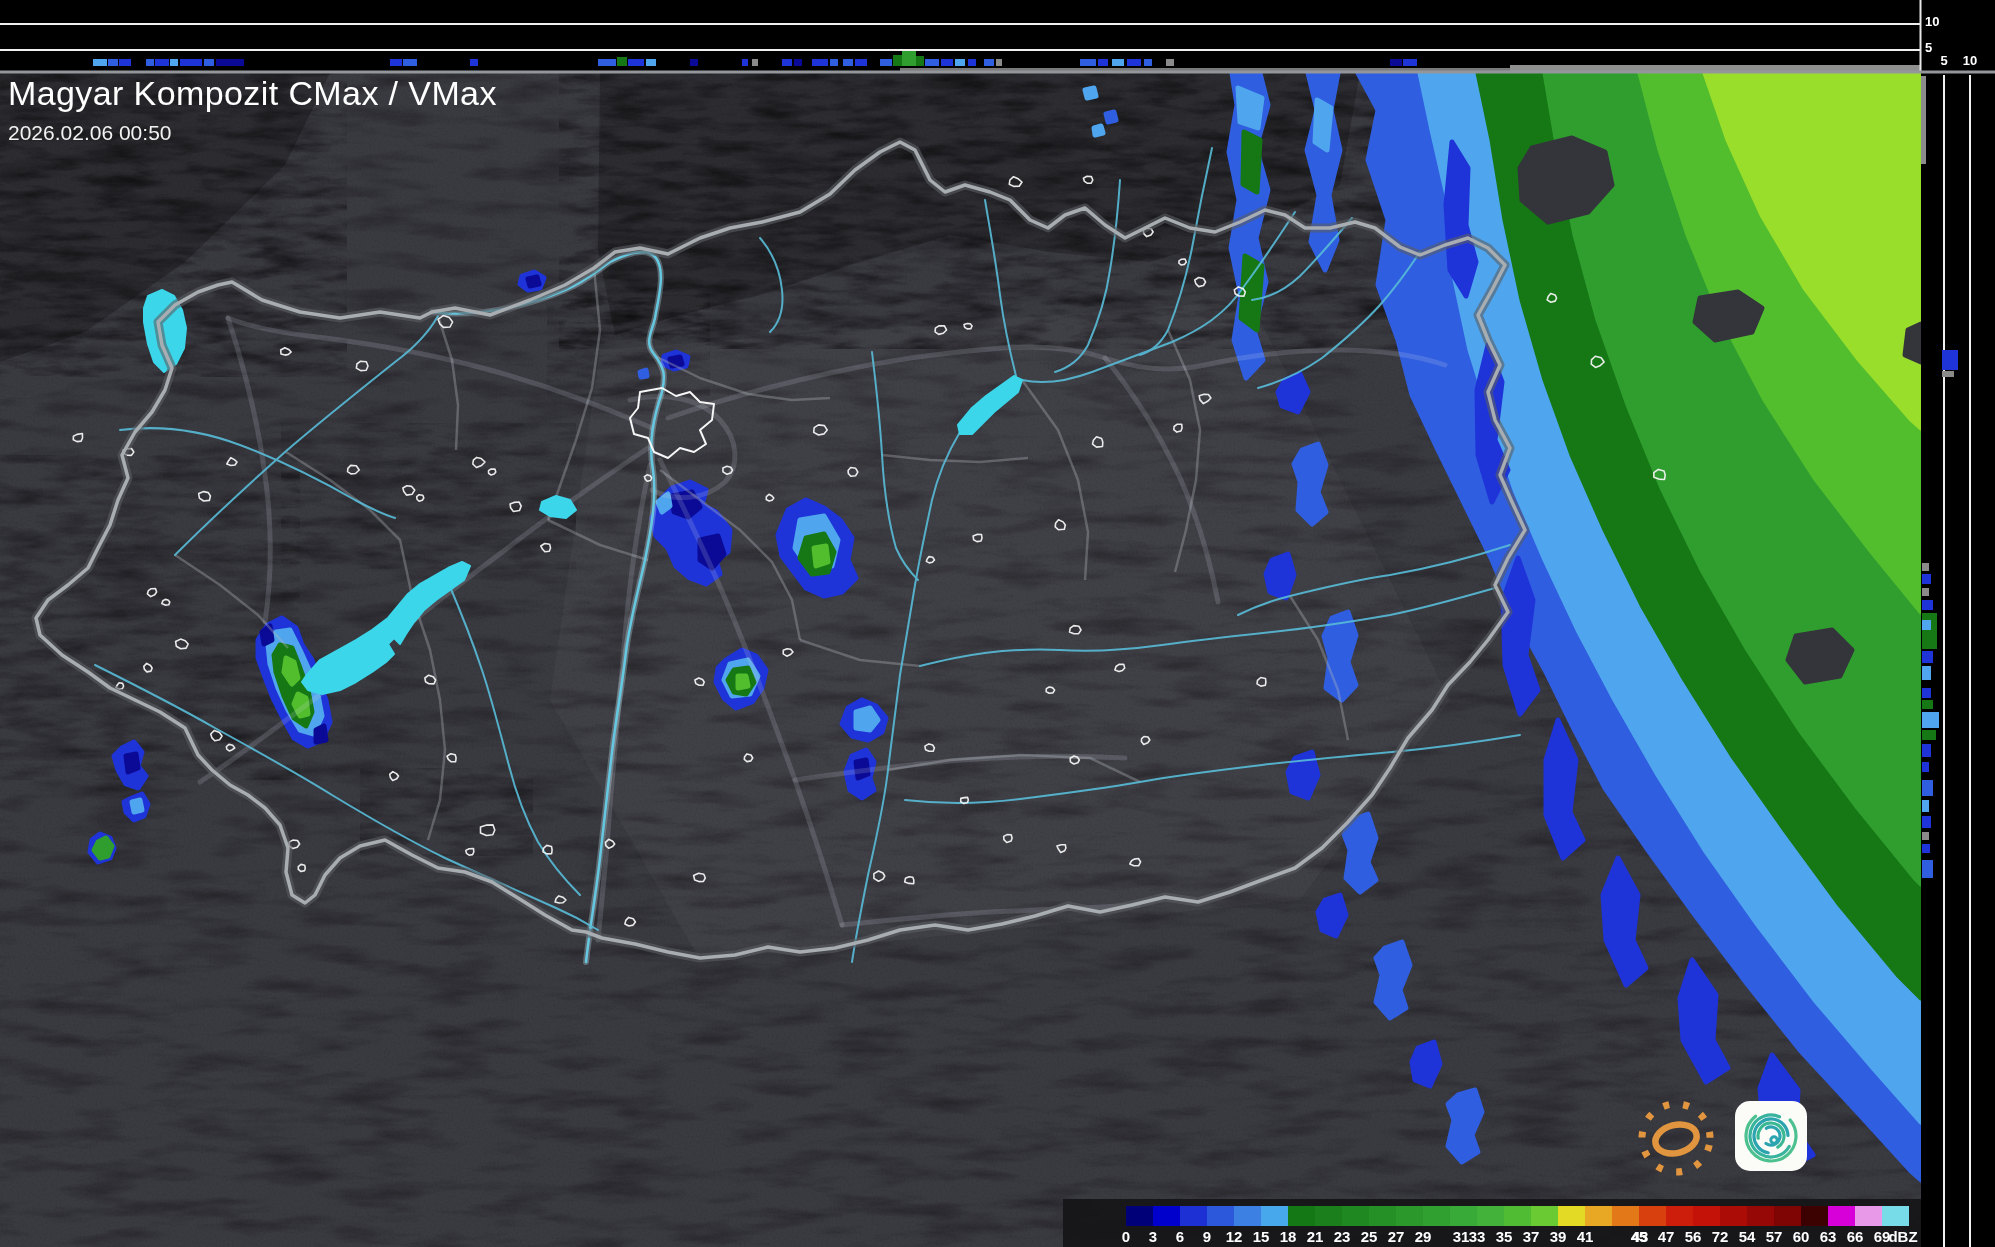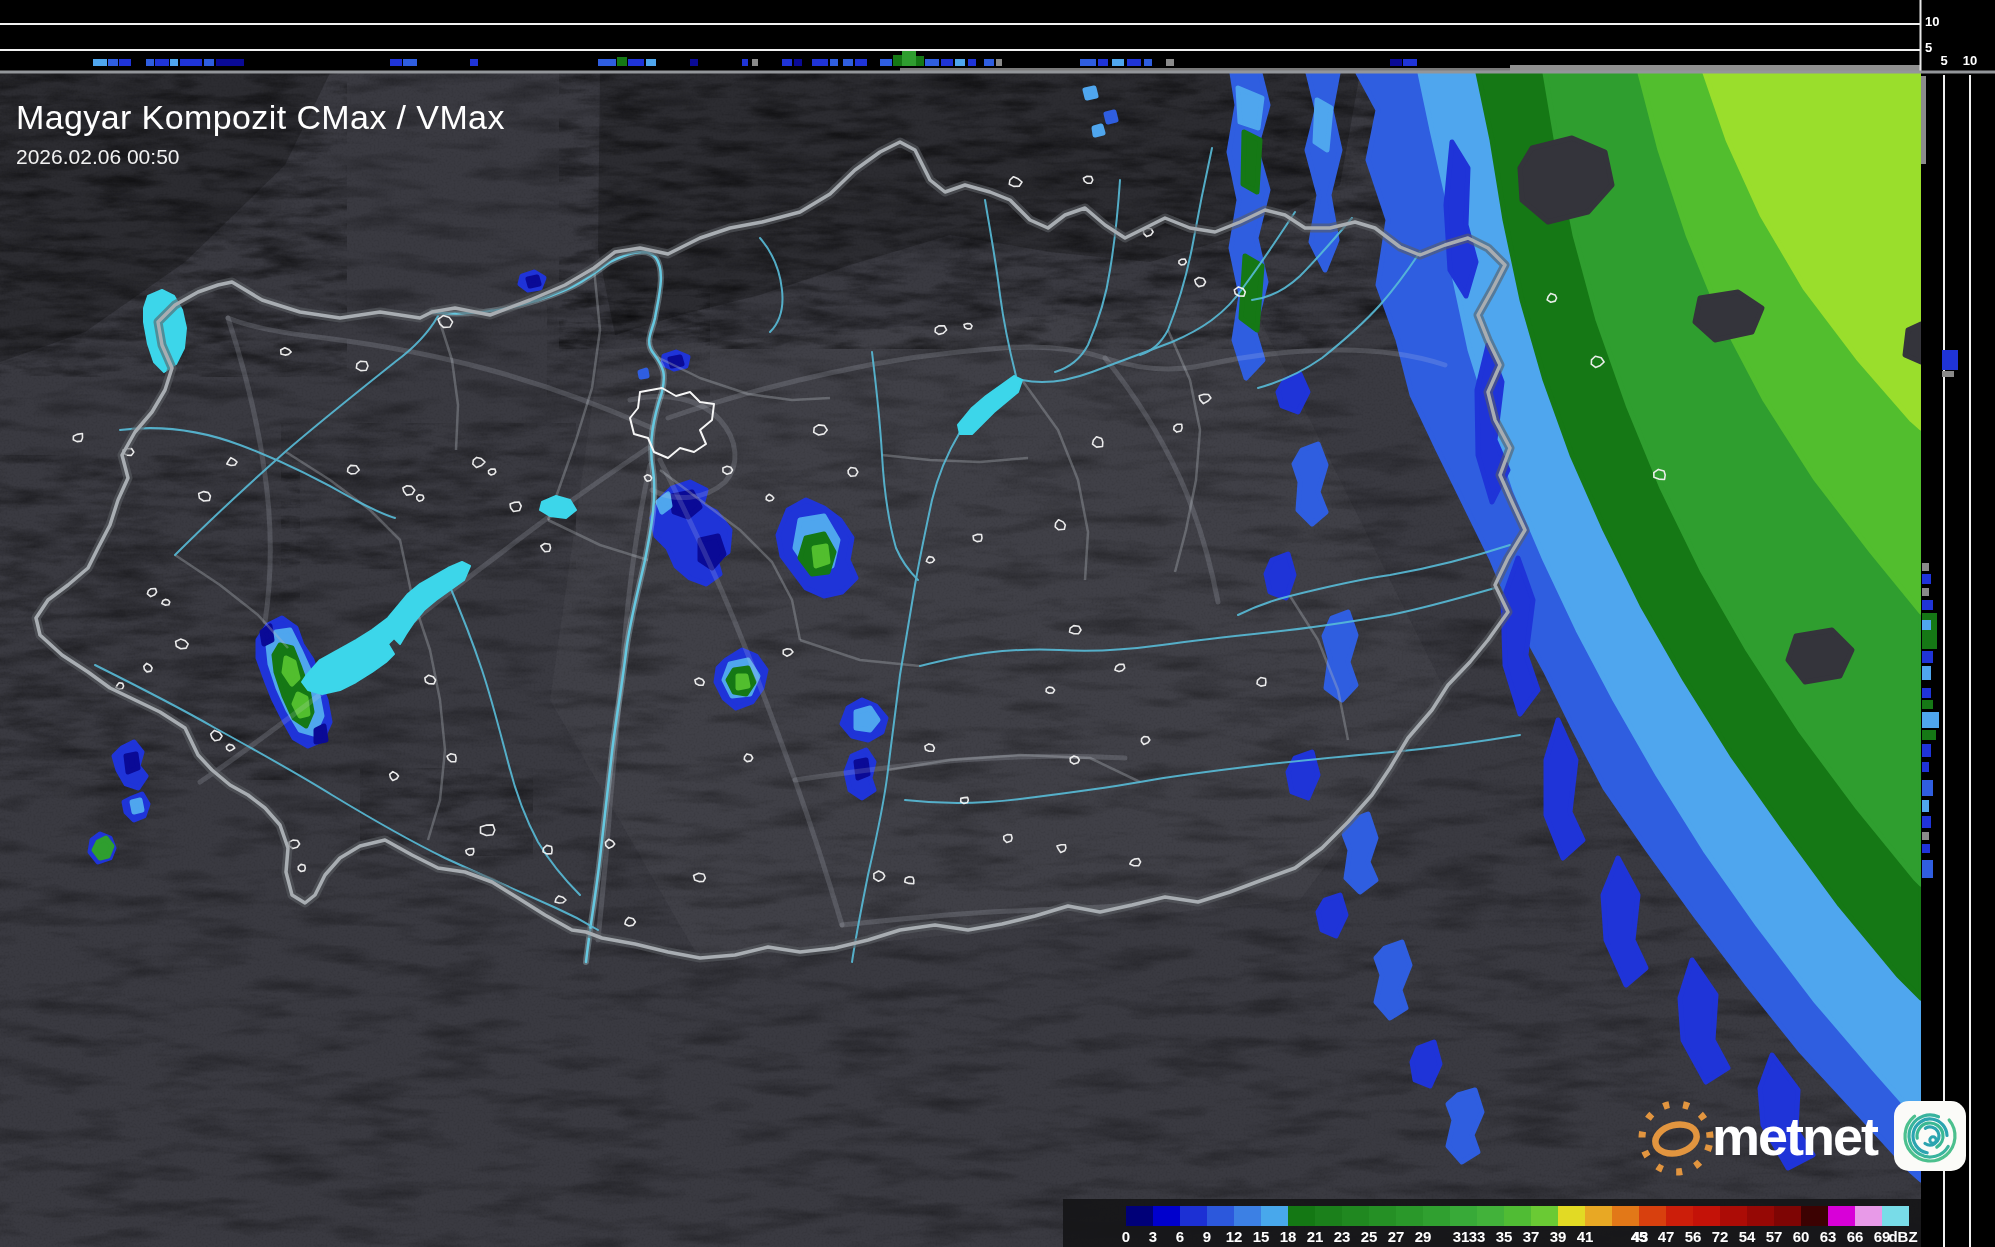--- a/index.html
+++ b/index.html
@@ -1,21 +1,21 @@
 <!DOCTYPE html>
 <html><head>
 <meta charset="utf-8">
 <style>
   html,body{margin:0;padding:0;background:#000;}
   .stage{position:relative;width:1995px;height:1247px;overflow:hidden;background:#0f766e;
          font-family:"Liberation Sans",sans-serif;}
   svg.scene{position:absolute;left:0;top:0;}
   .tick{position:absolute;color:#fff;font-size:13px;font-weight:700;line-height:1;}
   .tick-c{transform:translateX(-50%);}
-  .title-block{position:absolute;left:16px;top:74px;color:#fff;z-index:5;margin-top:24px;}
+  .title-block{position:absolute;left:8px;top:74px;color:#fff;z-index:5;}
   .title-block h1{margin:0;font-size:34px;font-weight:400;letter-spacing:.4px;}
   .title-block .dt{margin-top:8px;font-size:21px;color:#f2f2f2;}
   .colorbar{position:absolute;left:1063px;top:1199px;width:858px;height:48px;
             background:rgba(23,23,25,.97);z-index:6;}
   #cb-swatches{position:absolute;left:63px;top:7px;height:20px;display:flex;}
   .cb-sw{width:27px;height:20px;}
   .cb-label{position:absolute;top:29px;transform:translateX(-50%);color:#fff;
             font-size:15px;font-weight:700;white-space:nowrap;}
   .logo{position:absolute;left:1634px;top:1094px;display:flex;align-items:center;z-index:5;}
   .logo .word{color:#fff;font-size:54px;font-weight:700;letter-spacing:-2px;margin-left:-6px;}
@@ -434,21 +434,20 @@
       <span class="cb-label" style="left: 765px;">63</span>
       <span class="cb-label" style="left: 792px;">66</span>
       <span class="cb-label" style="left: 819px; text-align: right;">69</span>
     </div>
 
 <div class="logo">
   <svg width="84" height="84" viewBox="0 0 84 84">
     <circle cx="42" cy="44" r="34" fill="none" stroke="#e2953f" stroke-width="7" stroke-dasharray="6 14" transform="rotate(12 42 44)"></circle>
     <ellipse cx="42" cy="45" rx="21" ry="14" fill="none" stroke="#e2953f" stroke-width="6.5" transform="rotate(-14 42 45)"></ellipse>
   </svg>
-  <span class="word">metnet</span>
   <svg width="74" height="72" viewBox="0 0 74 72" style="margin-left:16px">
     <rect x="1" y="1" width="72" height="70" rx="15" fill="#fbfbf8"></rect>
     <g fill="none" stroke-linecap="round">
       <circle cx="37" cy="36" r="25" stroke="#4cc08e" stroke-width="3.2" stroke-dasharray="118 40" transform="rotate(-40 37 36)"></circle>
       <circle cx="37" cy="36" r="21" stroke="#38b49e" stroke-width="3.2" stroke-dasharray="96 36" transform="rotate(30 37 36)"></circle>
       <circle cx="37" cy="36" r="17" stroke="#2ba4b0" stroke-width="3.2" stroke-dasharray="76 30" transform="rotate(100 37 36)"></circle>
       <circle cx="37" cy="36" r="13" stroke="#3ab894" stroke-width="3.2" stroke-dasharray="56 26" transform="rotate(170 37 36)"></circle>
       <circle cx="37" cy="36" r="9" stroke="#2ba4b0" stroke-width="3.2" stroke-dasharray="38 18" transform="rotate(240 37 36)"></circle>
       <circle cx="40" cy="40" r="3.2" stroke="#2ba4b0" stroke-width="3"></circle>
     </g>

